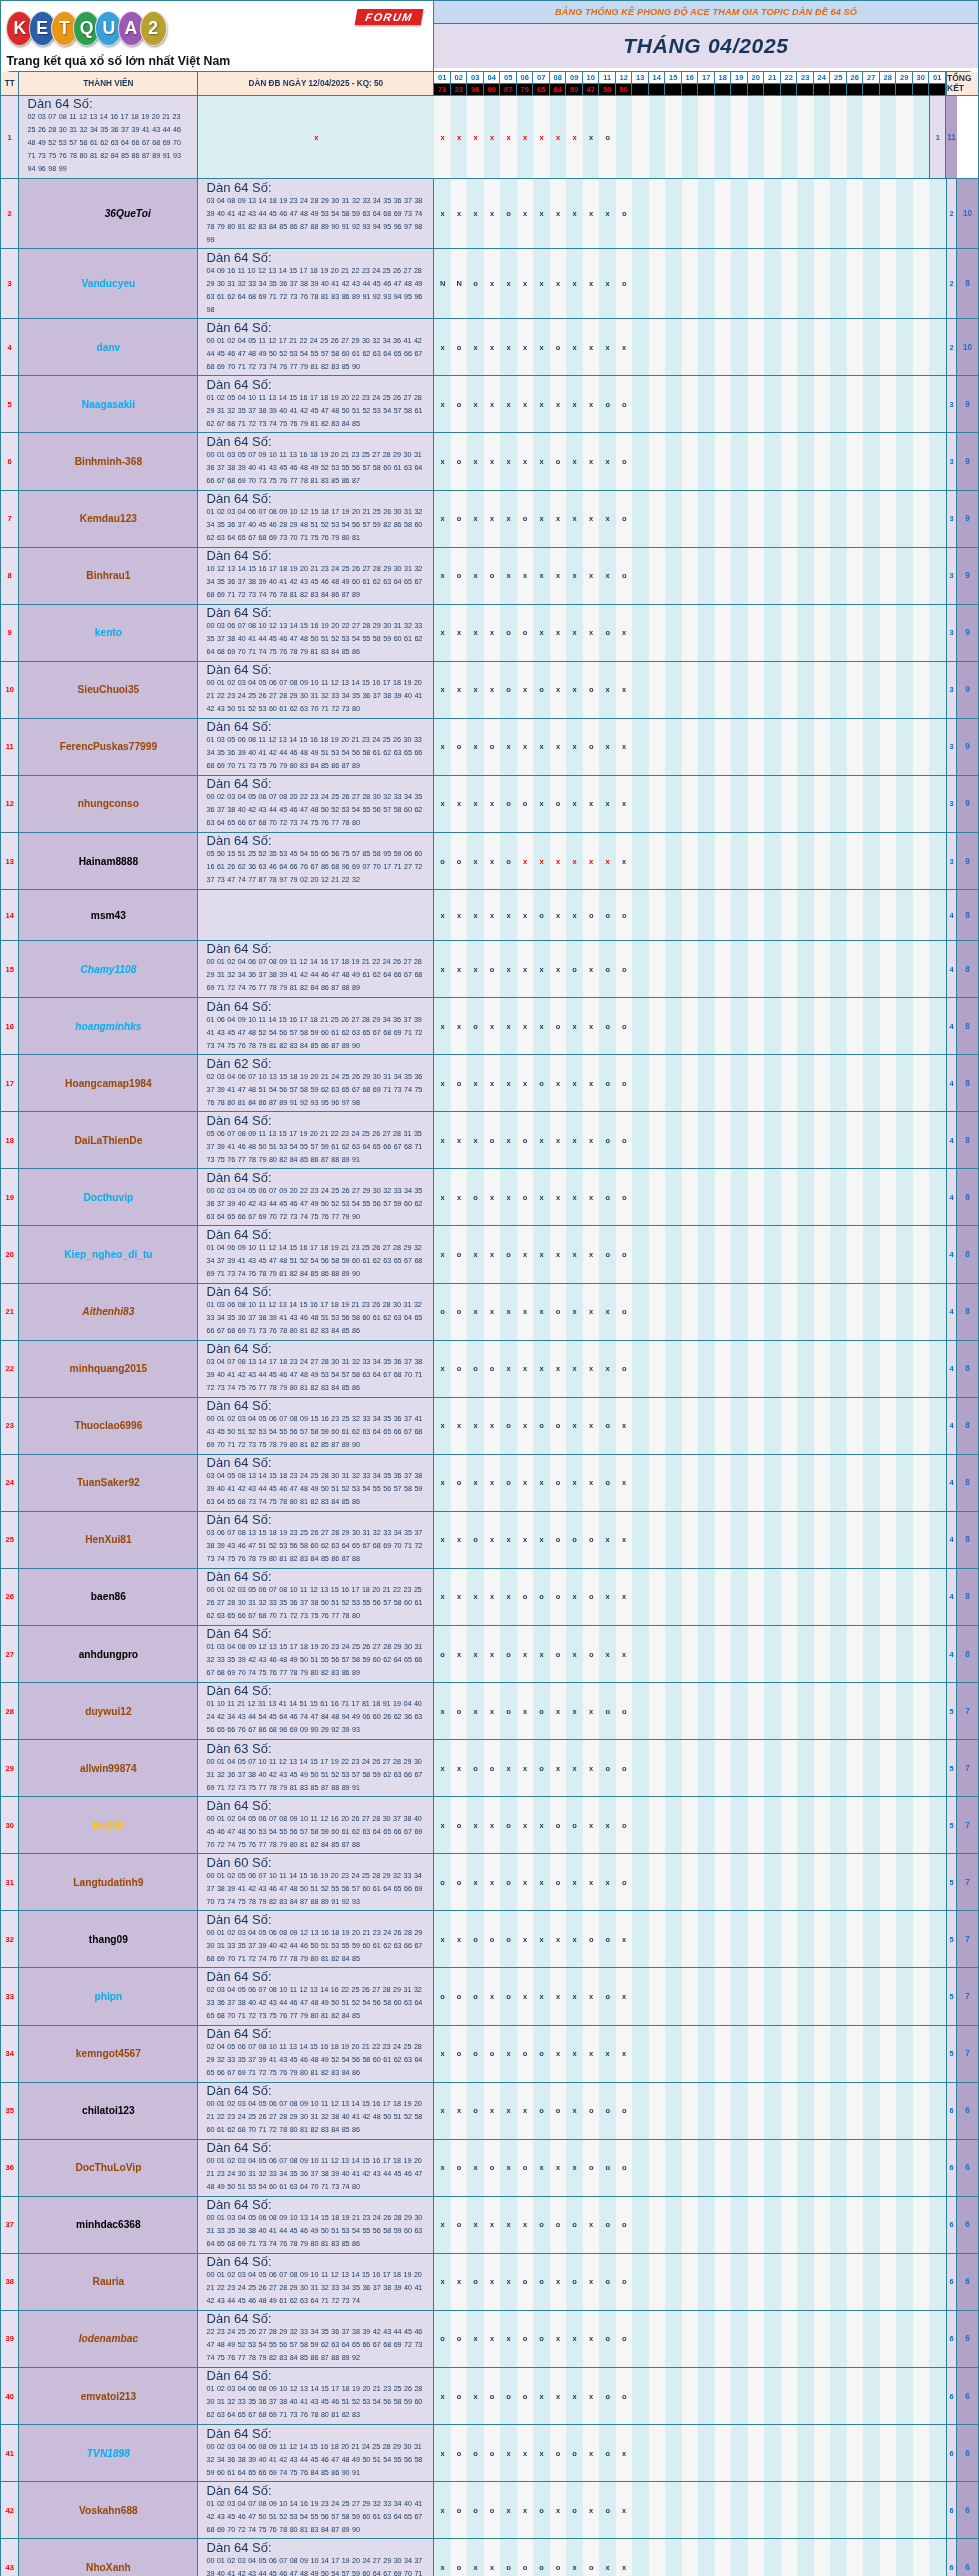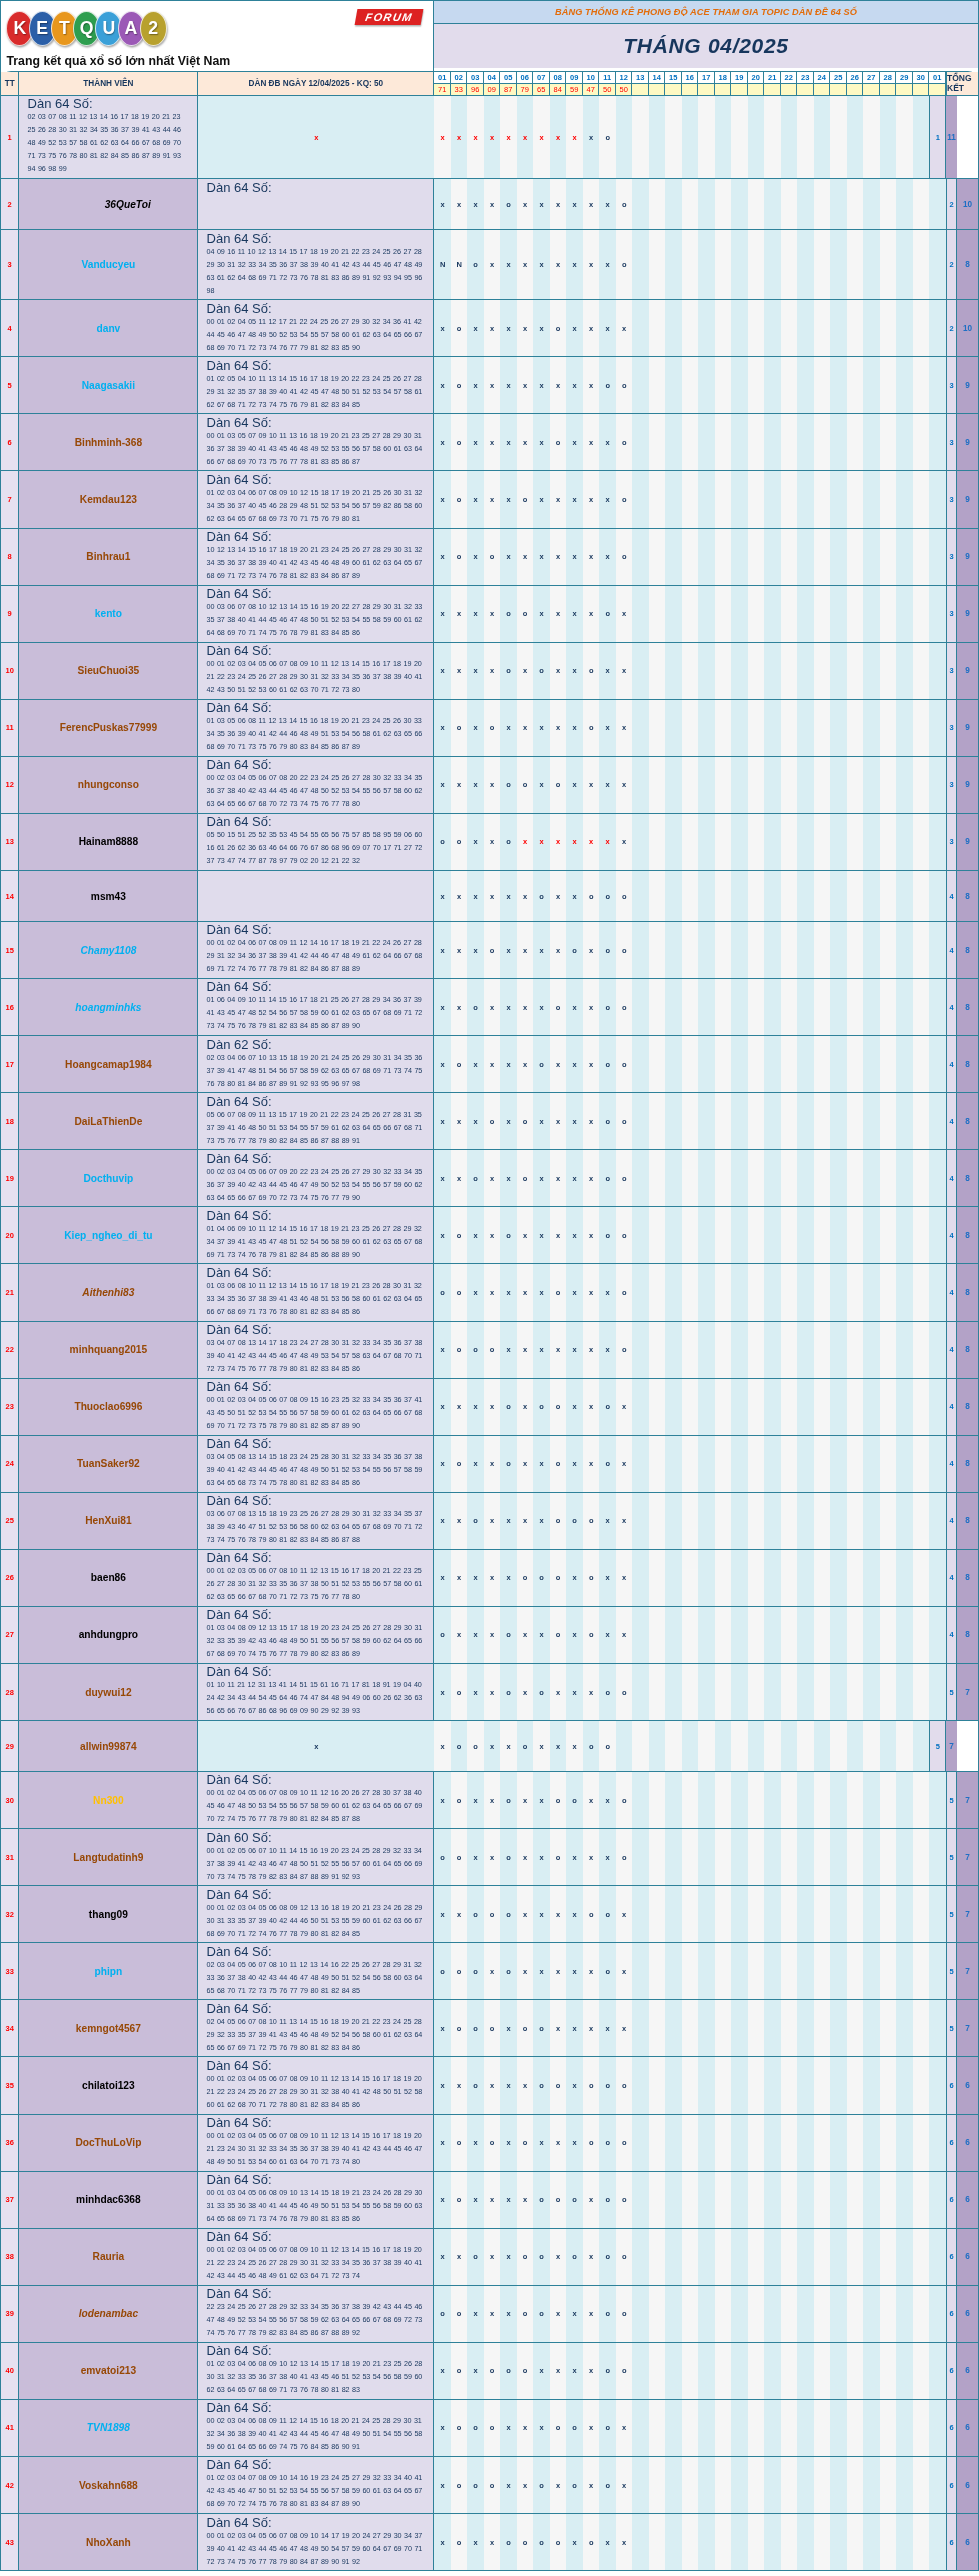--- a/index.html
+++ b/index.html
@@ -23,21 +23,21 @@
             color:#e36c0a; font-weight:bold; font-size:9.2px; letter-spacing:0.1px; }
   .month-band { height:44px; background:#e2dcec; display:flex; align-items:center; justify-content:center;
                 color:#17365d; font-weight:bold; font-size:21px; letter-spacing:0.7px; }
 
   .hdr-bottom { display:grid; grid-template-columns:18.4px 179px 236px repeat(31,1fr) 11px 21px;
                 grid-template-rows:12.3px 11px; border-top:1.4px solid #2e8199;border-radius:10px; }
   .hcell { display:flex; align-items:center; justify-content:center; font-weight:bold; color:#17365d; font-size:8.2px;
            background:#fde9d9; border-right:0.7px solid #2e8199; }
   .day-h { background:#ffffff; color:#0070c0; font-size:7.5px; font-weight:bold; border-right:0.7px solid #2e8199;
            border-bottom:0.7px solid #2e8199; display:flex; align-items:center; justify-content:center; }
-  .kq-c  { background:#fef9c3; color:#ff0000; font-size:7.5px; font-weight:normal; border-right:0.7px solid #2e8199;
+  .kq-c  { background:#000000; color:#ff0000; font-size:7.5px; font-weight:bold; border-right:0.7px solid #2e8199;
            display:flex; align-items:center; justify-content:center; }
 
   
   .trow { display:grid; grid-template-columns:18.4px 179px 236px repeat(31,1fr) 11px 21px; border-top:1.4px solid #2e8199; min-height:51px; }
   .c-tt { background:#e6e1f0; color:#ff0000; font-weight:bold; font-size:7.5px; display:flex; align-items:center; justify-content:center;
           border-right:0.7px solid #2e8199; }
   .c-name { background:#c9bdd9; display:flex; align-items:center; justify-content:center; text-align:center;
             font-weight:bold; font-size:10.2px; border-right:0.7px solid #2e8199; padding:1.4px; cursor:pointer; }
   .c-nums { background:#e0dcec; color:#17365d; padding:1.4px 6.8px 2.7px 8.2px; border-right:1.4px solid #2e8199; }
   .nums-label { font-size:13px; line-height:13px; }
@@ -181,20 +181,21 @@
         <div class="c-day plain"></div>
         <div class="c-day alt"></div>
         <div class="c-win">1</div>
         <div class="c-loss">11</div>
       </div>
       <div class="trow">
         <div class="c-tt">2</div>
         <div class="c-name" style="color: rgb(0, 0, 0); font-style: italic; padding-left: 40px;">36QueToi</div>
         <div class="c-nums">
           <div class="nums-label">Dàn 64 Số:</div>
+          <div class="nums-text">03 04 08 09 13 14 18 19 23 24 28 29 30 31 32 33 34 35 36 37 38 39 40 41 42 43 44 45 46 47 48 49 53 54 58 59 63 64 68 69 73 74 78 79 80 81 82 83 84 85 86 87 88 89 90 91 92 93 94 95 96 97 98 99</div>
         </div>
         <div class="c-day alt">x</div>
         <div class="c-day plain">x</div>
         <div class="c-day alt">x</div>
         <div class="c-day plain">x</div>
         <div class="c-day alt">o</div>
         <div class="c-day plain">x</div>
         <div class="c-day alt">x</div>
         <div class="c-day plain">x</div>
         <div class="c-day alt">x</div>
@@ -1285,20 +1286,24 @@
         <div class="c-day plain"></div>
         <div class="c-day alt"></div>
         <div class="c-day plain"></div>
         <div class="c-day alt"></div>
         <div class="c-win">5</div>
         <div class="c-loss">7</div>
       </div>
       <div class="trow">
         <div class="c-tt">29</div>
         <div class="c-name" style="color: rgb(151, 72, 6);">allwin99874</div>
+        <div class="c-nums">
+          <div class="nums-label">Dàn 63 Số:</div>
+          <div class="nums-text">00 01 04 05 07 10 11 12 13 14 15 17 19 22 23 24 26 27 28 29 30 31 32 36 37 38 40 42 43 45 49 50 51 52 53 57 58 59 62 63 66 67 69 71 72 73 75 77 78 79 81 83 85 87 88 89 91</div>
+        </div>
         <div class="c-day alt">x</div>
         <div class="c-day plain">x</div>
         <div class="c-day alt">o</div>
         <div class="c-day plain">o</div>
         <div class="c-day alt">x</div>
         <div class="c-day plain">x</div>
         <div class="c-day alt">o</div>
         <div class="c-day plain">x</div>
         <div class="c-day alt">x</div>
         <div class="c-day plain">x</div>

